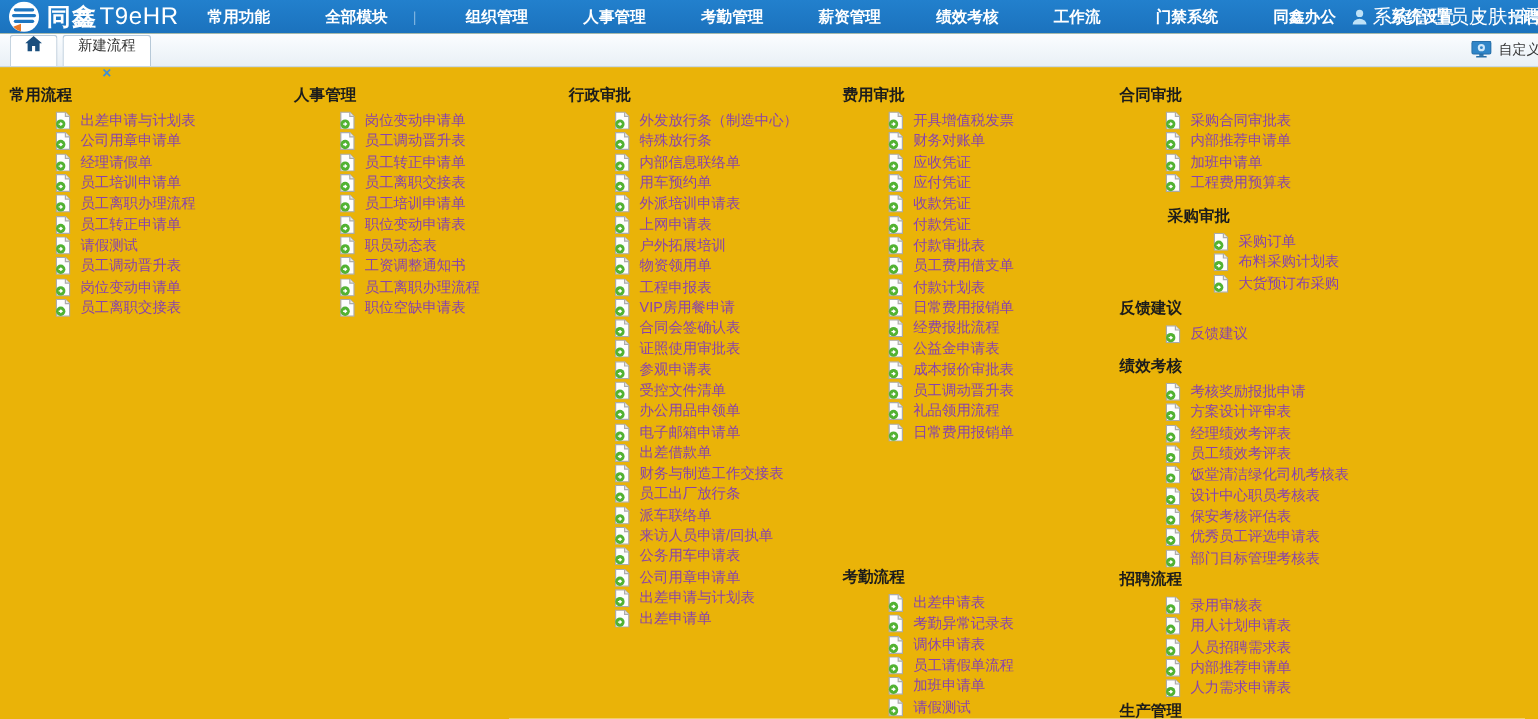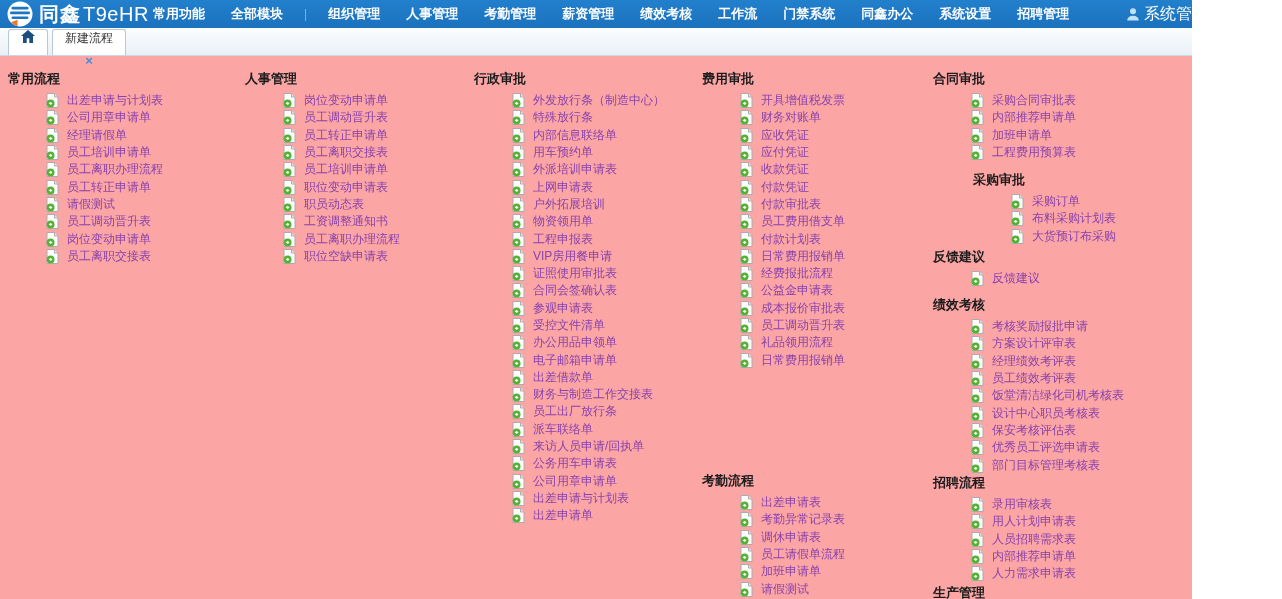--- a/index.html
+++ b/index.html
@@ -1,27 +1,27 @@
 <!DOCTYPE html>
 <html><head>
 <meta charset="utf-8">
 <style>
   * { margin:0; padding:0; box-sizing:border-box; }
   html,body { width:1282px; height:599px; overflow:hidden; background:#fff;
     font-family:"Liberation Sans","DejaVu Sans",sans-serif; }
-  #stage { position:relative; width:1192px; height:599px; overflow:hidden; background:#fca5a5; }
+  #stage { position:relative; width:1282px; height:599px; overflow:hidden; background:#eab308; }
 
   
   .topbar { position:absolute; left:0; top:0; width:1282px; height:28px;
     background:linear-gradient(#2280cd,#1b72bd); color:#fff; }
   .logo { position:absolute; left:7px; top:1px; display:flex; align-items:center; height:26px; }
   .logo .brand-cn { font-size:20px; font-weight:bold; letter-spacing:1px; margin-left:6px; }
   .logo .brand-en { font-size:20px; font-weight:500; margin-left:2px; letter-spacing:0.5px; }
   .main-nav { position:absolute; left:148px; top:0; height:28px; display:flex; align-items:center; gap:16px; }
-  .nav-item { font-size:13px; font-weight:bold; color:#fff; white-space:nowrap; padding:0 5px; cursor:pointer; }
+  .nav-item { font-size:13px; font-weight:bold; color:#fff; white-space:nowrap; padding:0 5px; cursor:pointer;margin-left:20px; }
   .nav-sep { color:#7fb4e0; font-size:12px; }
   .top-right-item { position:absolute; top:0; height:28px; display:flex; align-items:center; gap:4px;
     font-size:16px; color:#fff; white-space:nowrap; cursor:pointer; }
   .caret { width:0; height:0; border-left:4px solid transparent; border-right:4px solid transparent;
     border-top:5px solid #cfe3f5; display:inline-block; }
 
   
   .tabbar { position:absolute; left:0; top:28px; width:1282px; height:28px;
     background:linear-gradient(#fbfdff,#e9f0f6); border-bottom:1px solid #c9d8e4; }
   .tabs { position:absolute; left:8px; bottom:0; display:flex; gap:4px; }
@@ -485,32 +485,32 @@
             </div>
             <div class="item" data-name="workflow-item">
               <span class="icon-box" data-name="doc-icon">
     <svg width="13" height="15" viewBox="0 0 13 15">
       <path d="M1 0.5 h7.5 l3.5 3.5 v10.5 h-11 z" fill="#fdfdfd" stroke="#ababab" stroke-width="1"></path>
       <path d="M8.5 0.5 v3.5 h3.5" fill="#e9e9e9" stroke="#ababab" stroke-width="1"></path>
       <circle cx="4.6" cy="10.4" r="3.9" fill="#52b232"></circle>
       <path d="M2.9 10.4 h2.6 M4.3 9.1 l1.4 1.3 -1.4 1.3" stroke="#ffffff" stroke-width="1.1" fill="none"></path>
     </svg>
   </span>
+              <span class="item-label" data-name="workflow-link">合同会签确认表</span>
+            </div>
+            <div class="item" data-name="workflow-item">
+              <span class="icon-box" data-name="doc-icon">
+    <svg width="13" height="15" viewBox="0 0 13 15">
+      <path d="M1 0.5 h7.5 l3.5 3.5 v10.5 h-11 z" fill="#fdfdfd" stroke="#ababab" stroke-width="1"></path>
+      <path d="M8.5 0.5 v3.5 h3.5" fill="#e9e9e9" stroke="#ababab" stroke-width="1"></path>
+      <circle cx="4.6" cy="10.4" r="3.9" fill="#52b232"></circle>
+      <path d="M2.9 10.4 h2.6 M4.3 9.1 l1.4 1.3 -1.4 1.3" stroke="#ffffff" stroke-width="1.1" fill="none"></path>
+    </svg>
+  </span>
               <span class="item-label" data-name="workflow-link">证照使用审批表</span>
-            </div>
-            <div class="item" data-name="workflow-item">
-              <span class="icon-box" data-name="doc-icon">
-    <svg width="13" height="15" viewBox="0 0 13 15">
-      <path d="M1 0.5 h7.5 l3.5 3.5 v10.5 h-11 z" fill="#fdfdfd" stroke="#ababab" stroke-width="1"></path>
-      <path d="M8.5 0.5 v3.5 h3.5" fill="#e9e9e9" stroke="#ababab" stroke-width="1"></path>
-      <circle cx="4.6" cy="10.4" r="3.9" fill="#52b232"></circle>
-      <path d="M2.9 10.4 h2.6 M4.3 9.1 l1.4 1.3 -1.4 1.3" stroke="#ffffff" stroke-width="1.1" fill="none"></path>
-    </svg>
-  </span>
-              <span class="item-label" data-name="workflow-link">合同会签确认表</span>
             </div>
             <div class="item" data-name="workflow-item">
               <span class="icon-box" data-name="doc-icon">
     <svg width="13" height="15" viewBox="0 0 13 15">
       <path d="M1 0.5 h7.5 l3.5 3.5 v10.5 h-11 z" fill="#fdfdfd" stroke="#ababab" stroke-width="1"></path>
       <path d="M8.5 0.5 v3.5 h3.5" fill="#e9e9e9" stroke="#ababab" stroke-width="1"></path>
       <circle cx="4.6" cy="10.4" r="3.9" fill="#52b232"></circle>
       <path d="M2.9 10.4 h2.6 M4.3 9.1 l1.4 1.3 -1.4 1.3" stroke="#ffffff" stroke-width="1.1" fill="none"></path>
     </svg>
   </span>

